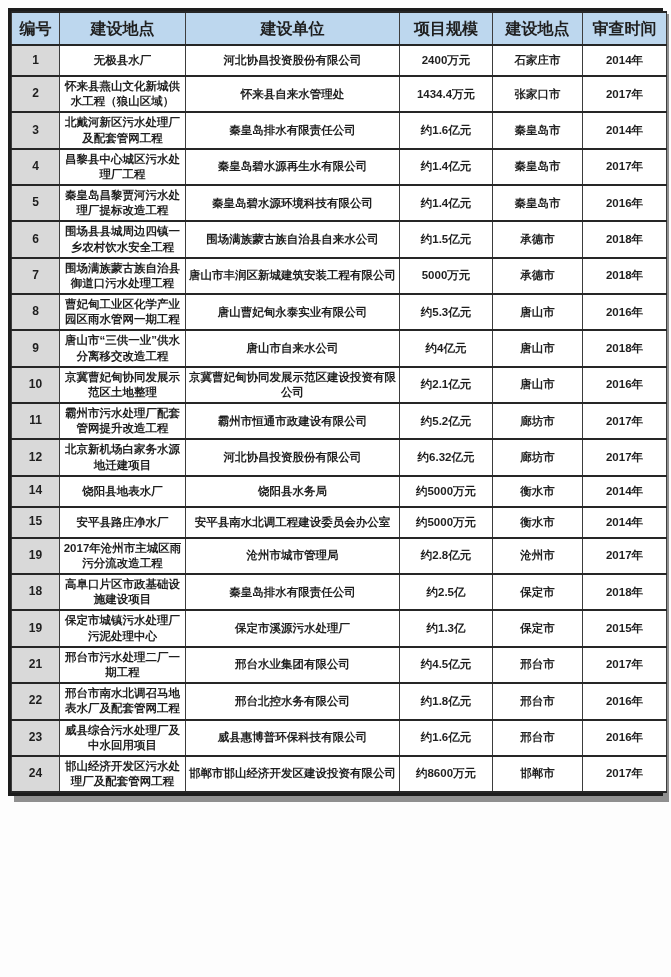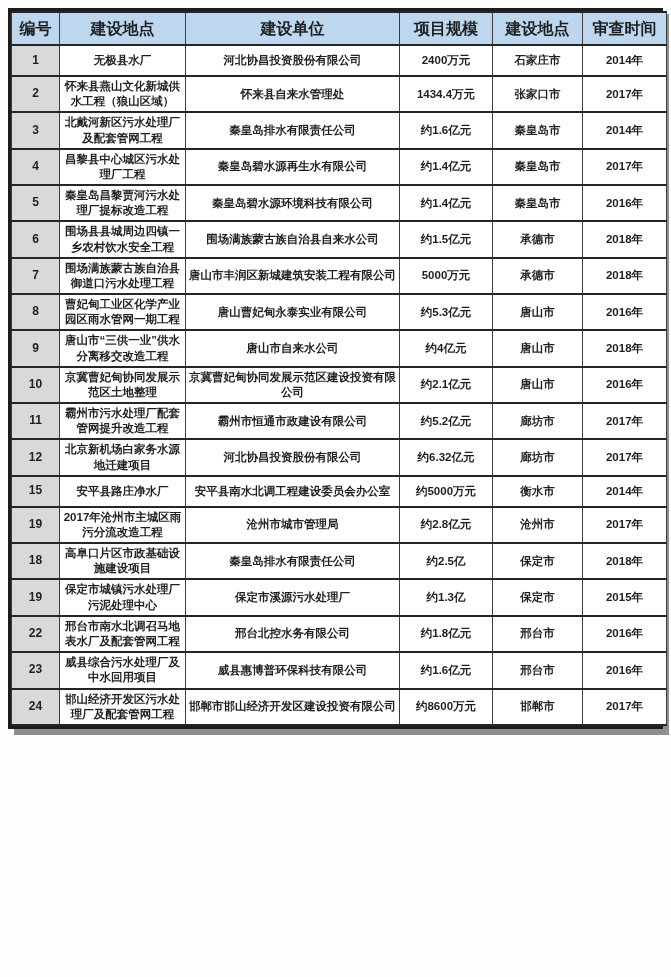--- a/index.html
+++ b/index.html
@@ -178,20 +178,28 @@
           </tr>
           <tr>
             <td class="idcell">12</td>
             <td>北京新机场白家务水源地迁建项目</td>
             <td>河北协昌投资股份有限公司</td>
             <td>约6.32亿元</td>
             <td>廊坊市</td>
             <td>2017年</td>
           </tr>
           <tr>
+            <td class="idcell">14</td>
+            <td>饶阳县地表水厂</td>
+            <td>饶阳县水务局</td>
+            <td>约5000万元</td>
+            <td>衡水市</td>
+            <td>2014年</td>
+          </tr>
+          <tr>
             <td class="idcell">15</td>
             <td>安平县路庄净水厂</td>
             <td>安平县南水北调工程建设委员会办公室</td>
             <td>约5000万元</td>
             <td>衡水市</td>
             <td>2014年</td>
           </tr>
           <tr>
             <td class="idcell">19</td>
             <td>2017年沧州市主城区雨污分流改造工程</td>
@@ -210,20 +218,28 @@
           </tr>
           <tr>
             <td class="idcell">19</td>
             <td>保定市城镇污水处理厂污泥处理中心</td>
             <td>保定市溪源污水处理厂</td>
             <td>约1.3亿</td>
             <td>保定市</td>
             <td>2015年</td>
           </tr>
           <tr>
+            <td class="idcell">21</td>
+            <td>邢台市污水处理二厂一期工程</td>
+            <td>邢台水业集团有限公司</td>
+            <td>约4.5亿元</td>
+            <td>邢台市</td>
+            <td>2017年</td>
+          </tr>
+          <tr>
             <td class="idcell">22</td>
             <td>邢台市南水北调召马地表水厂及配套管网工程</td>
             <td>邢台北控水务有限公司</td>
             <td>约1.8亿元</td>
             <td>邢台市</td>
             <td>2016年</td>
           </tr>
           <tr>
             <td class="idcell">23</td>
             <td>威县综合污水处理厂及中水回用项目</td>

